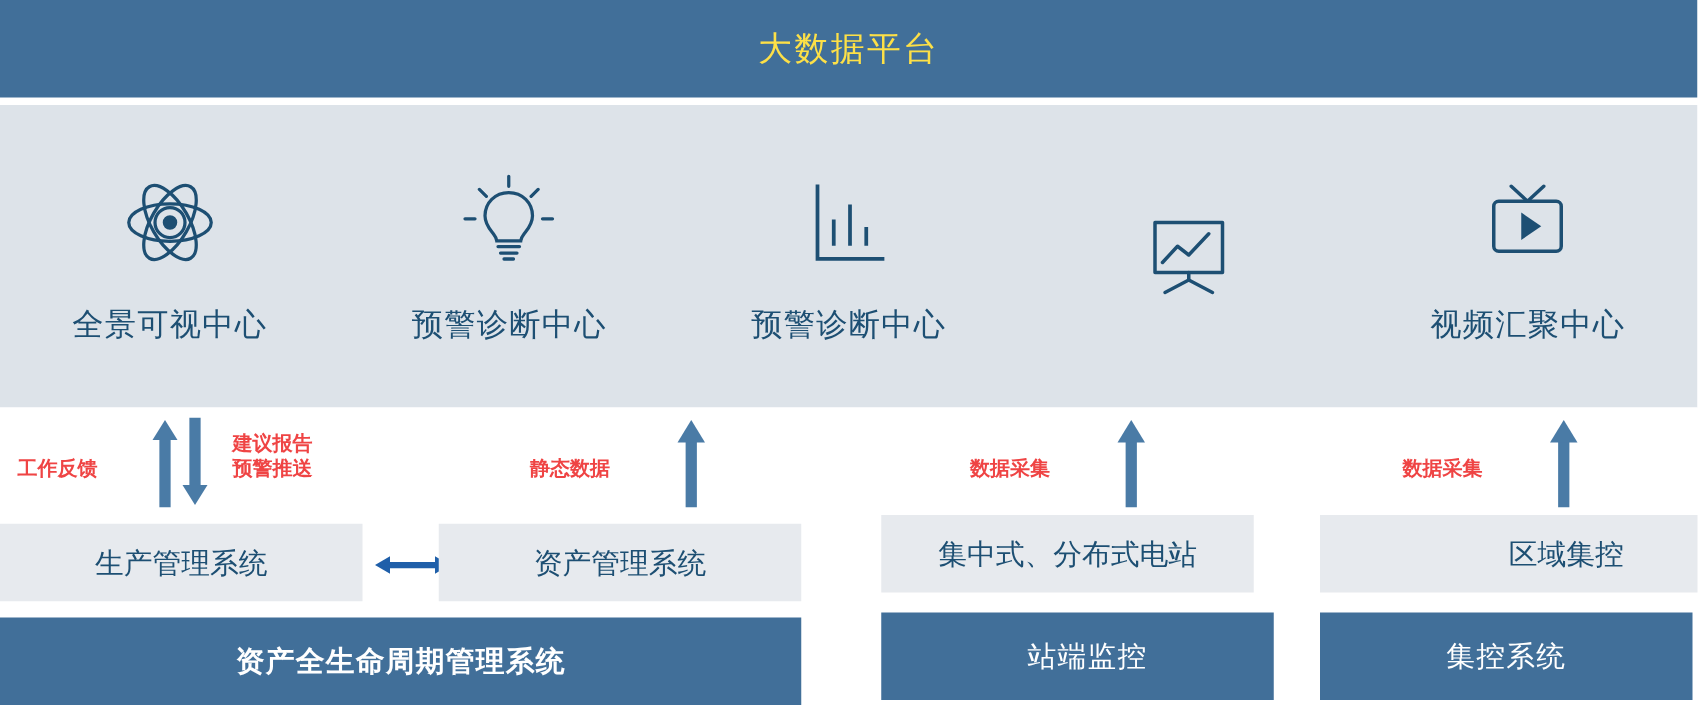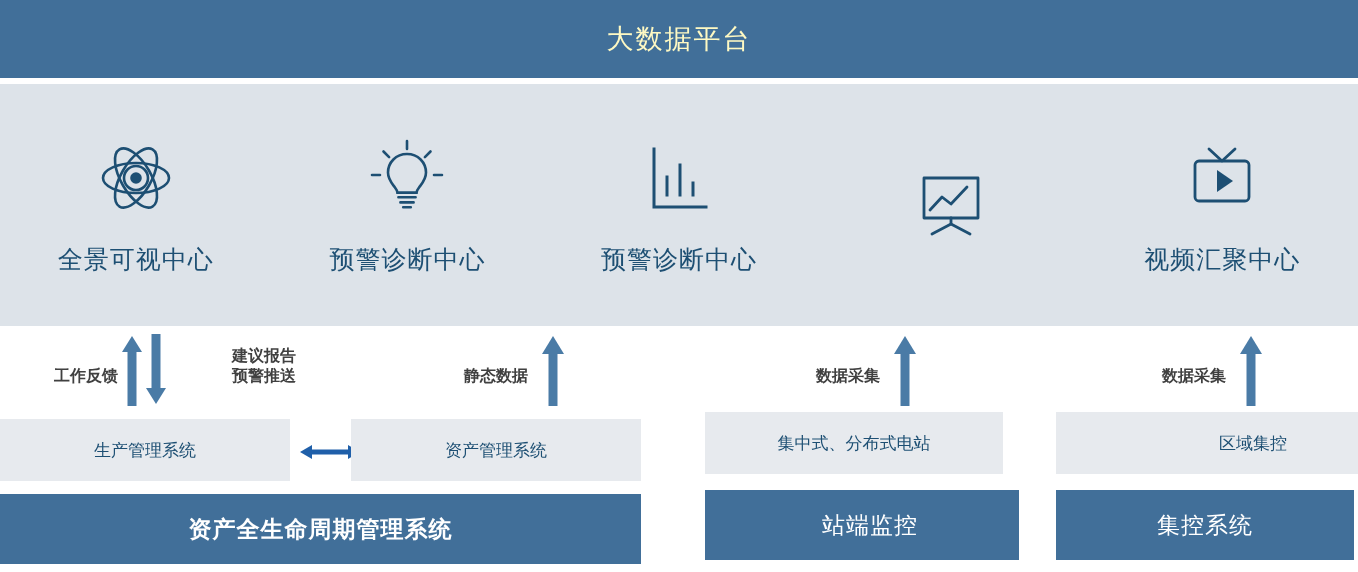--- a/index.html
+++ b/index.html
@@ -12,21 +12,21 @@
   }
   .wrap{position:absolute;left:0;top:0;width:1358px;height:572px;}
 
   
   .banner{
     position:absolute;left:0;top:0;width:1358px;height:78px;
     background:#416f99;
     display:flex;align-items:center;justify-content:center;
   }
   .banner span{
-    color:#fef9c3;font-size:27px;letter-spacing:2px;text-align:center;
+    color:#fde047;font-size:27px;letter-spacing:2px;text-align:center;
   }
 
   
   .platform{
     position:absolute;left:0;top:84px;width:1358px;height:242px;
     background:#dde3e9;
   }
   .cards{
     position:absolute;left:0;top:0;width:100%;height:100%;
     display:flex;align-items:center;justify-content:space-around;
@@ -37,30 +37,30 @@
   .card .ico{height:86px;display:flex;align-items:center;justify-content:center;}
   .card .lbl{
     margin-top:22px;font-size:25px;color:#1d4f73;letter-spacing:1px;
   }
 
   
   .band{
     position:absolute;left:0;top:326px;width:1358px;height:86px;background:#ffffff;
   }
   .flowlabel{
-    position:absolute;font-size:16px;font-weight:bold;color:#404040;
-    line-height:20px;white-space:nowrap;text-align:right;
+    position:absolute;font-size:16px;font-weight:bold;color:#ef4444;
+    line-height:20px;white-space:nowrap;text-align:left;
   }
 
   
   .sysbox{
     position:absolute;height:62px;background:#e7eaee;
     display:flex;align-items:center;justify-content:center;
   }
-  .sysbox span{font-size:17px;color:#1d4f73;}
+  .sysbox span{font-size:23px;color:#1d4f73;}
 
   .botbox{
     position:absolute;height:70px;background:#416f99;
     display:flex;align-items:center;justify-content:center;
   }
   .botbox span{font-size:23px;color:#ffffff;letter-spacing:1px;}
 
   svg{display:block;}
 </style>
 </head>

